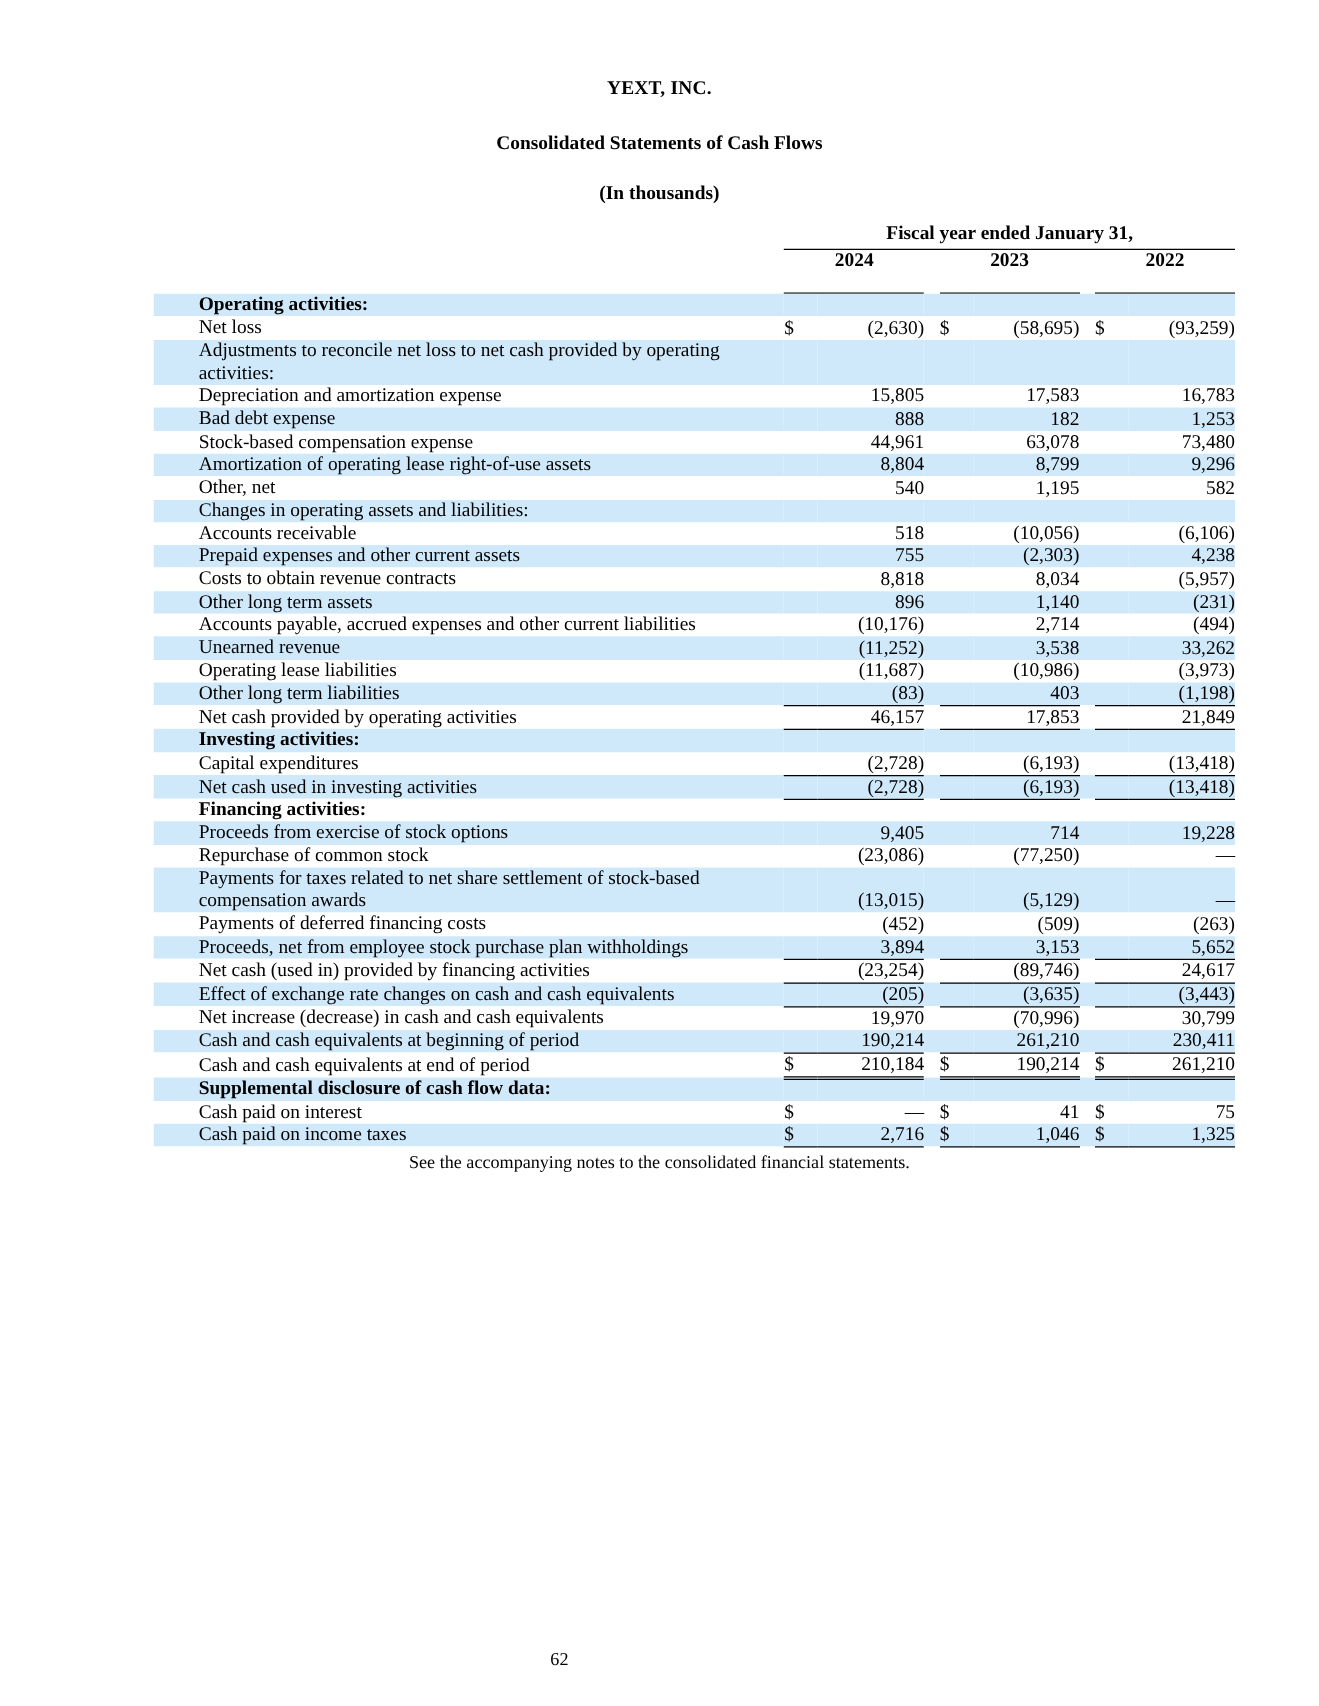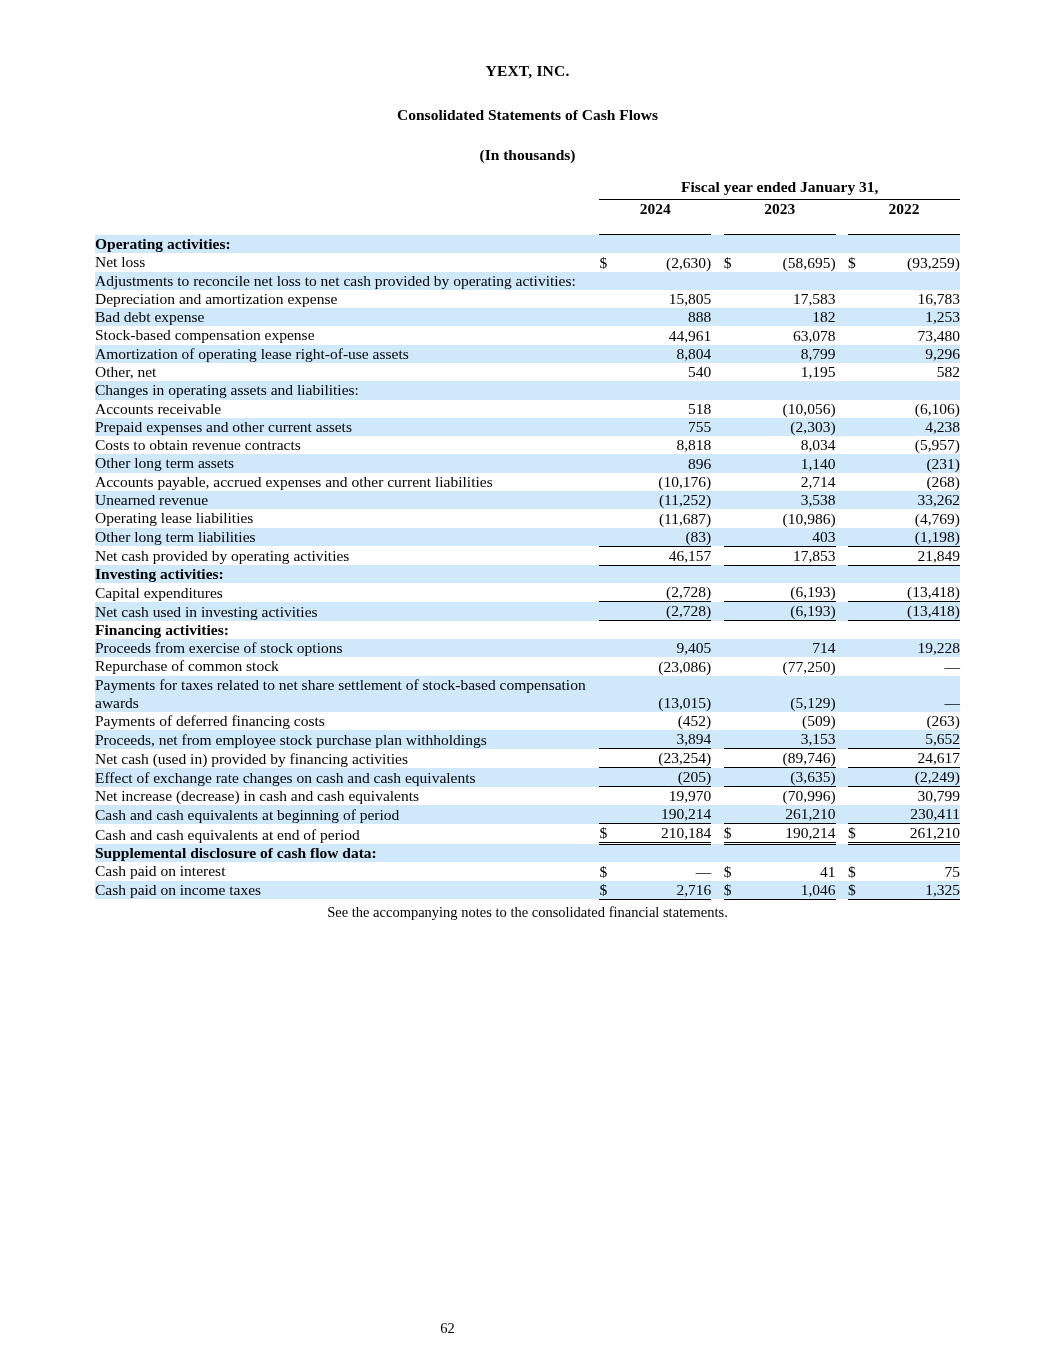--- a/index.html
+++ b/index.html
@@ -39,20 +39,21 @@
     font-weight: bold;
     font-size: 15.5px;
     margin: 22px 0 0 0;
   }
   table.cf {
     border-collapse: collapse;
     width: 865px;
     margin-top: 14px;
     font-size: 15.5px;
     table-layout: fixed;
+    margin-left: 28px;
   }
   table.cf td, table.cf th {
     padding: 0;
     vertical-align: bottom;
   }
   .col-label   { width: 487px; }
   .col-sym     { width: 26px; }
   .col-num     { width: 82px; }
   .col-gap     { width: 12px; }
 
@@ -115,21 +116,21 @@
     margin-top: 4px;
   }
   .pagenum {
     position: absolute;
     bottom: 28px;
     left: 0;
     width: 895px;
     text-align: center;
     font-size: 14.5px;
   }
-  .wrap2 { line-height: 1.18; display: block; padding-right: 8px;}
+  .wrap2 { line-height: 1.18; display: block; padding-right: 8px; padding-left: 36px;}
 </style>
 </head>
 <body>
 
 <div class="page">
 
   <div class="doc-title">YEXT, INC.</div>
   <div class="doc-subtitle">Consolidated Statements of Cash Flows</div>
   <div class="doc-units">(In thousands)</div>
 
@@ -341,21 +342,21 @@
           <td class="lbl ind1">
             <span class="wrap2">Accounts payable, accrued expenses and other current liabilities</span>
           </td>
           <td class="sym"></td>
           <td class="num">(10,176)</td>
           <td></td>
           <td class="sym"></td>
           <td class="num">2,714</td>
           <td></td>
           <td class="sym"></td>
-          <td class="num">(268)</td>
+          <td class="num">(494)</td>
         </tr>
         <tr class="shade">
           <td class="lbl ind1">
             <span class="wrap2">Unearned revenue</span>
           </td>
           <td class="sym"></td>
           <td class="num">(11,252)</td>
           <td></td>
           <td class="sym"></td>
           <td class="num">3,538</td>
@@ -367,21 +368,21 @@
           <td class="lbl ind1">
             <span class="wrap2">Operating lease liabilities</span>
           </td>
           <td class="sym"></td>
           <td class="num">(11,687)</td>
           <td></td>
           <td class="sym"></td>
           <td class="num">(10,986)</td>
           <td></td>
           <td class="sym"></td>
-          <td class="num">(4,769)</td>
+          <td class="num">(3,973)</td>
         </tr>
         <tr class="shade">
           <td class="lbl ind1">
             <span class="wrap2">Other long term liabilities</span>
           </td>
           <td class="sym u1"></td>
           <td class="num u1">(83)</td>
           <td></td>
           <td class="sym u1"></td>
           <td class="num u1">403</td>
@@ -536,21 +537,21 @@
           <td class="lbl ind0">
             <span class="wrap2">Effect of exchange rate changes on cash and cash equivalents</span>
           </td>
           <td class="sym u1"></td>
           <td class="num u1">(205)</td>
           <td></td>
           <td class="sym u1"></td>
           <td class="num u1">(3,635)</td>
           <td></td>
           <td class="sym u1"></td>
-          <td class="num u1">(2,249)</td>
+          <td class="num u1">(3,443)</td>
         </tr>
         <tr class="plain">
           <td class="lbl ind0">
             <span class="wrap2">Net increase (decrease) in cash and cash equivalents</span>
           </td>
           <td class="sym"></td>
           <td class="num">19,970</td>
           <td></td>
           <td class="sym"></td>
           <td class="num">(70,996)</td>

